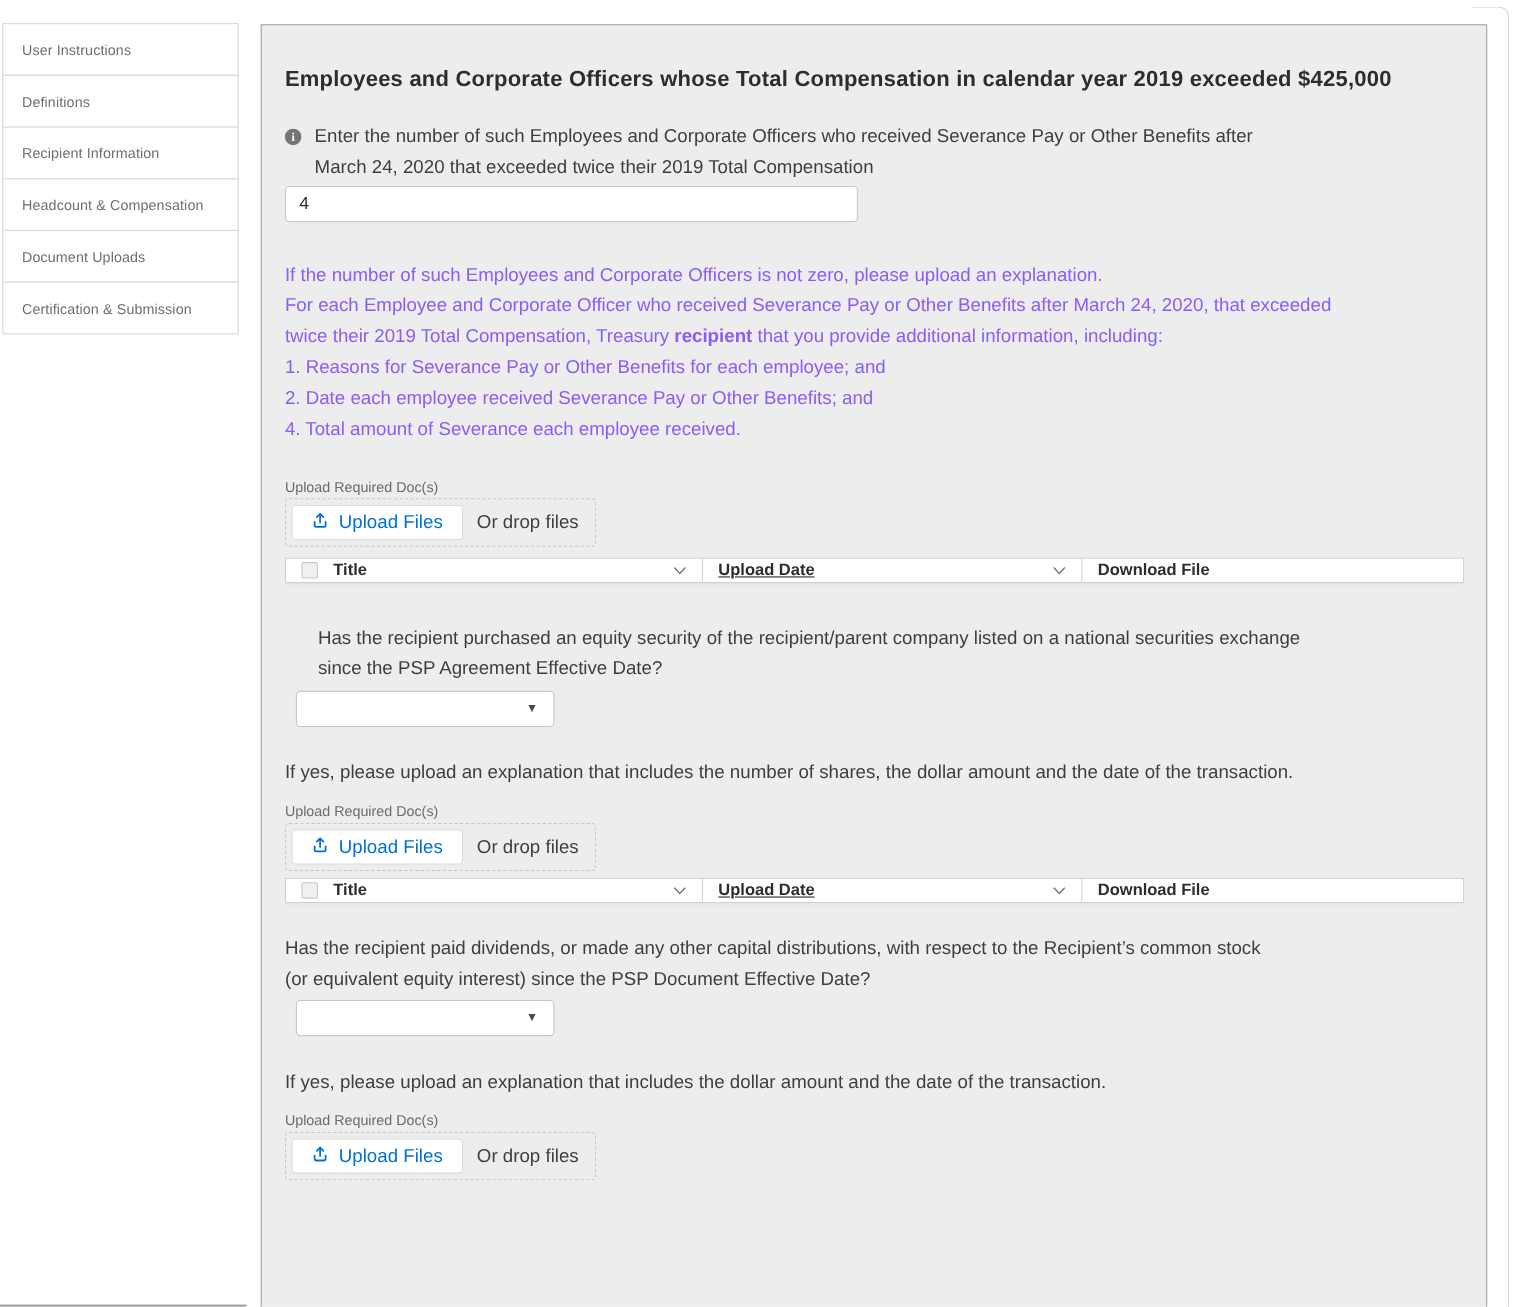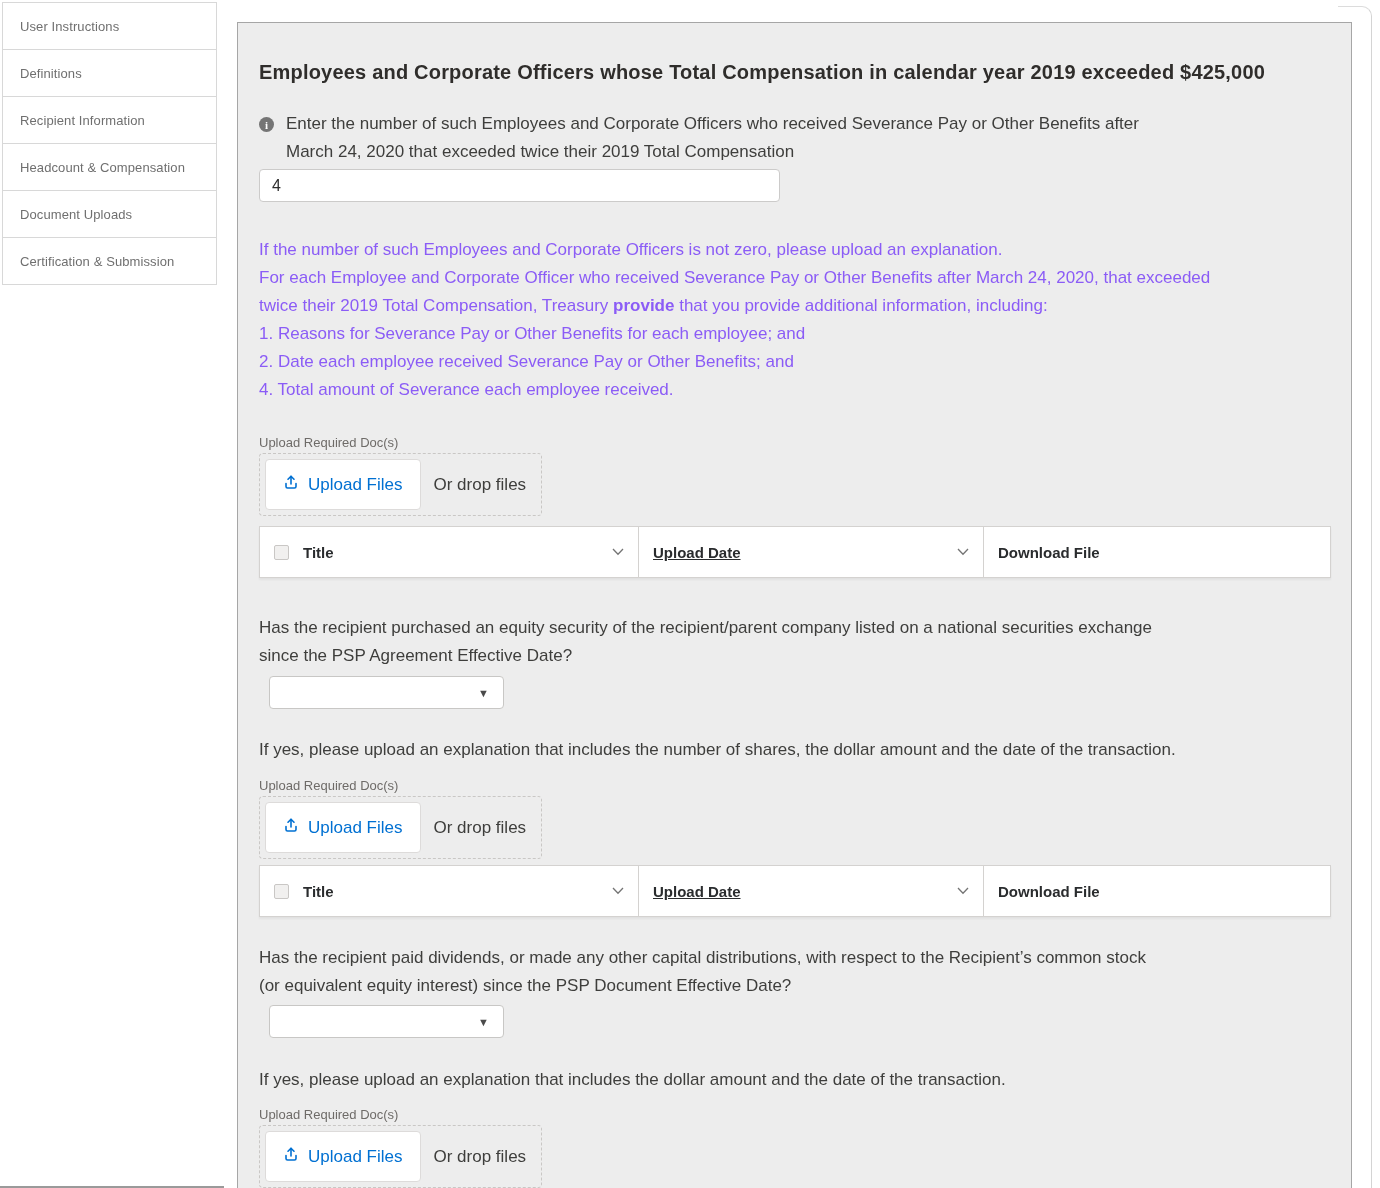--- a/index.html
+++ b/index.html
@@ -19,21 +19,21 @@
     border-right: 1px solid #d4d4d4;
     border-top-right-radius: 10px;
     pointer-events: none;
   }
   .bottom-line {
     position: absolute; left: 0; bottom: 0;
     width: 224px; height: 2px; background: #9a9a9a;
   }
 
   
-  .sidebar { position: absolute; left: 2px; top: 2px; width: 215px; }
+  .sidebar { position: absolute; left: 2px; top: 21px; width: 215px; }
   .side-item {
     height: 48px;
     border: 1px solid #d8d8d8;
     margin-top: -1px;
     display: flex; align-items: center;
     padding-left: 17px;
     font-size: 13px;
     color: #6f6f6f;
     background: #fff;
     cursor: pointer;
@@ -87,32 +87,32 @@
 
   .dropzone {
     margin-top: 3px;
     display: inline-flex; align-items: center; gap: 13px;
     border: 1px dashed #c9c7c5; border-radius: 4px;
     padding: 5px; padding-right: 15px;
     cursor: pointer;
   }
   .upload-btn {
     display: inline-flex; align-items: center; gap: 9px;
-    height: 51px; padding: 0 17px;
+    height: 32px; padding: 0 17px;
     background: #ffffff;
     border: 1px solid #dddbda; border-radius: 4px;
     color: #0070d2; font-size: 17px;
     font-family: "Liberation Sans", sans-serif;
     cursor: pointer;
   }
   .drop-text { font-size: 17px; color: #3e3e3c; }
 
   .ftable {
     margin-top: 10px;
-    width: 1072px; height: 52px;
+    width: 1072px; height: 23px;
     background: #ffffff;
     border: 1px solid #d4d2d0;
     display: flex;
     box-shadow: 0 2px 2px rgba(0,0,0,.05);
   }
   .ftable.second { margin-top: 6px; }
   .fcol {
     display: flex; align-items: center;
     padding: 0 14px;
     font-size: 15px; font-weight: 700; color: #2a2c2e;
@@ -127,21 +127,21 @@
     cursor: pointer;
   }
   .chev { margin-left: auto; display: flex; align-items: center; cursor: pointer; }
 
   .section-title {
     margin-top: 30px;
     font-size: 19px; font-weight: 700; color: #2f2d2b; letter-spacing: .2px;
   }
 
   .question { font-size: 17px; line-height: 28px; color: #3e3e3c; }
-  .q1 { margin-top: 36px; } .q2 { margin-top: 27px; }
+  .q1 { margin-top: 36px; margin-left: 30px; } .q2 { margin-top: 27px; }
 
   .combobox {
     margin-top: 6px; margin-left: 10px;
     width: 235px; height: 33px;
     background: #fff;
     border: 1px solid #c8c7c5; border-radius: 4px;
     position: relative;
     cursor: pointer;
   }
   .combobox .caret {
@@ -189,21 +189,21 @@
       <div>Enter the number of such Employees and Corporate Officers who received Severance Pay or Other Benefits after</div>
       <div>March 24, 2020 that exceeded twice their 2019 Total Compensation</div>
     </div>
   </div>
 
   <input class="count-input" type="text" value="4" style="">
 
   <div class="para">
     <div>If the number of such Employees and Corporate Officers is not zero, please upload an explanation.</div>
     <div><span></span><span>For each Employee and Corporate Officer who received Severance Pay or Other Benefits after March 24, 2020, that exceeded</span></div>
-    <div><span>twice their 2019 Total Compensation, Treasury </span><b>provide</b><span> that you provide additional information, including:</span></div>
+    <div><span>twice their 2019 Total Compensation, Treasury </span><b>recipient</b><span> that you provide additional information, including:</span></div>
     <div>1. Reasons for Severance Pay or Other Benefits for each employee; and</div>
     <div>2. Date each employee received Severance Pay or Other Benefits; and</div>
     <div>4. Total amount of Severance each employee received.</div>
   </div>
 
   
   <div class="upload-label mt-31">Upload Required Doc(s)</div>
   <div class="dropzone">
     <button class="upload-btn">
       <span>

